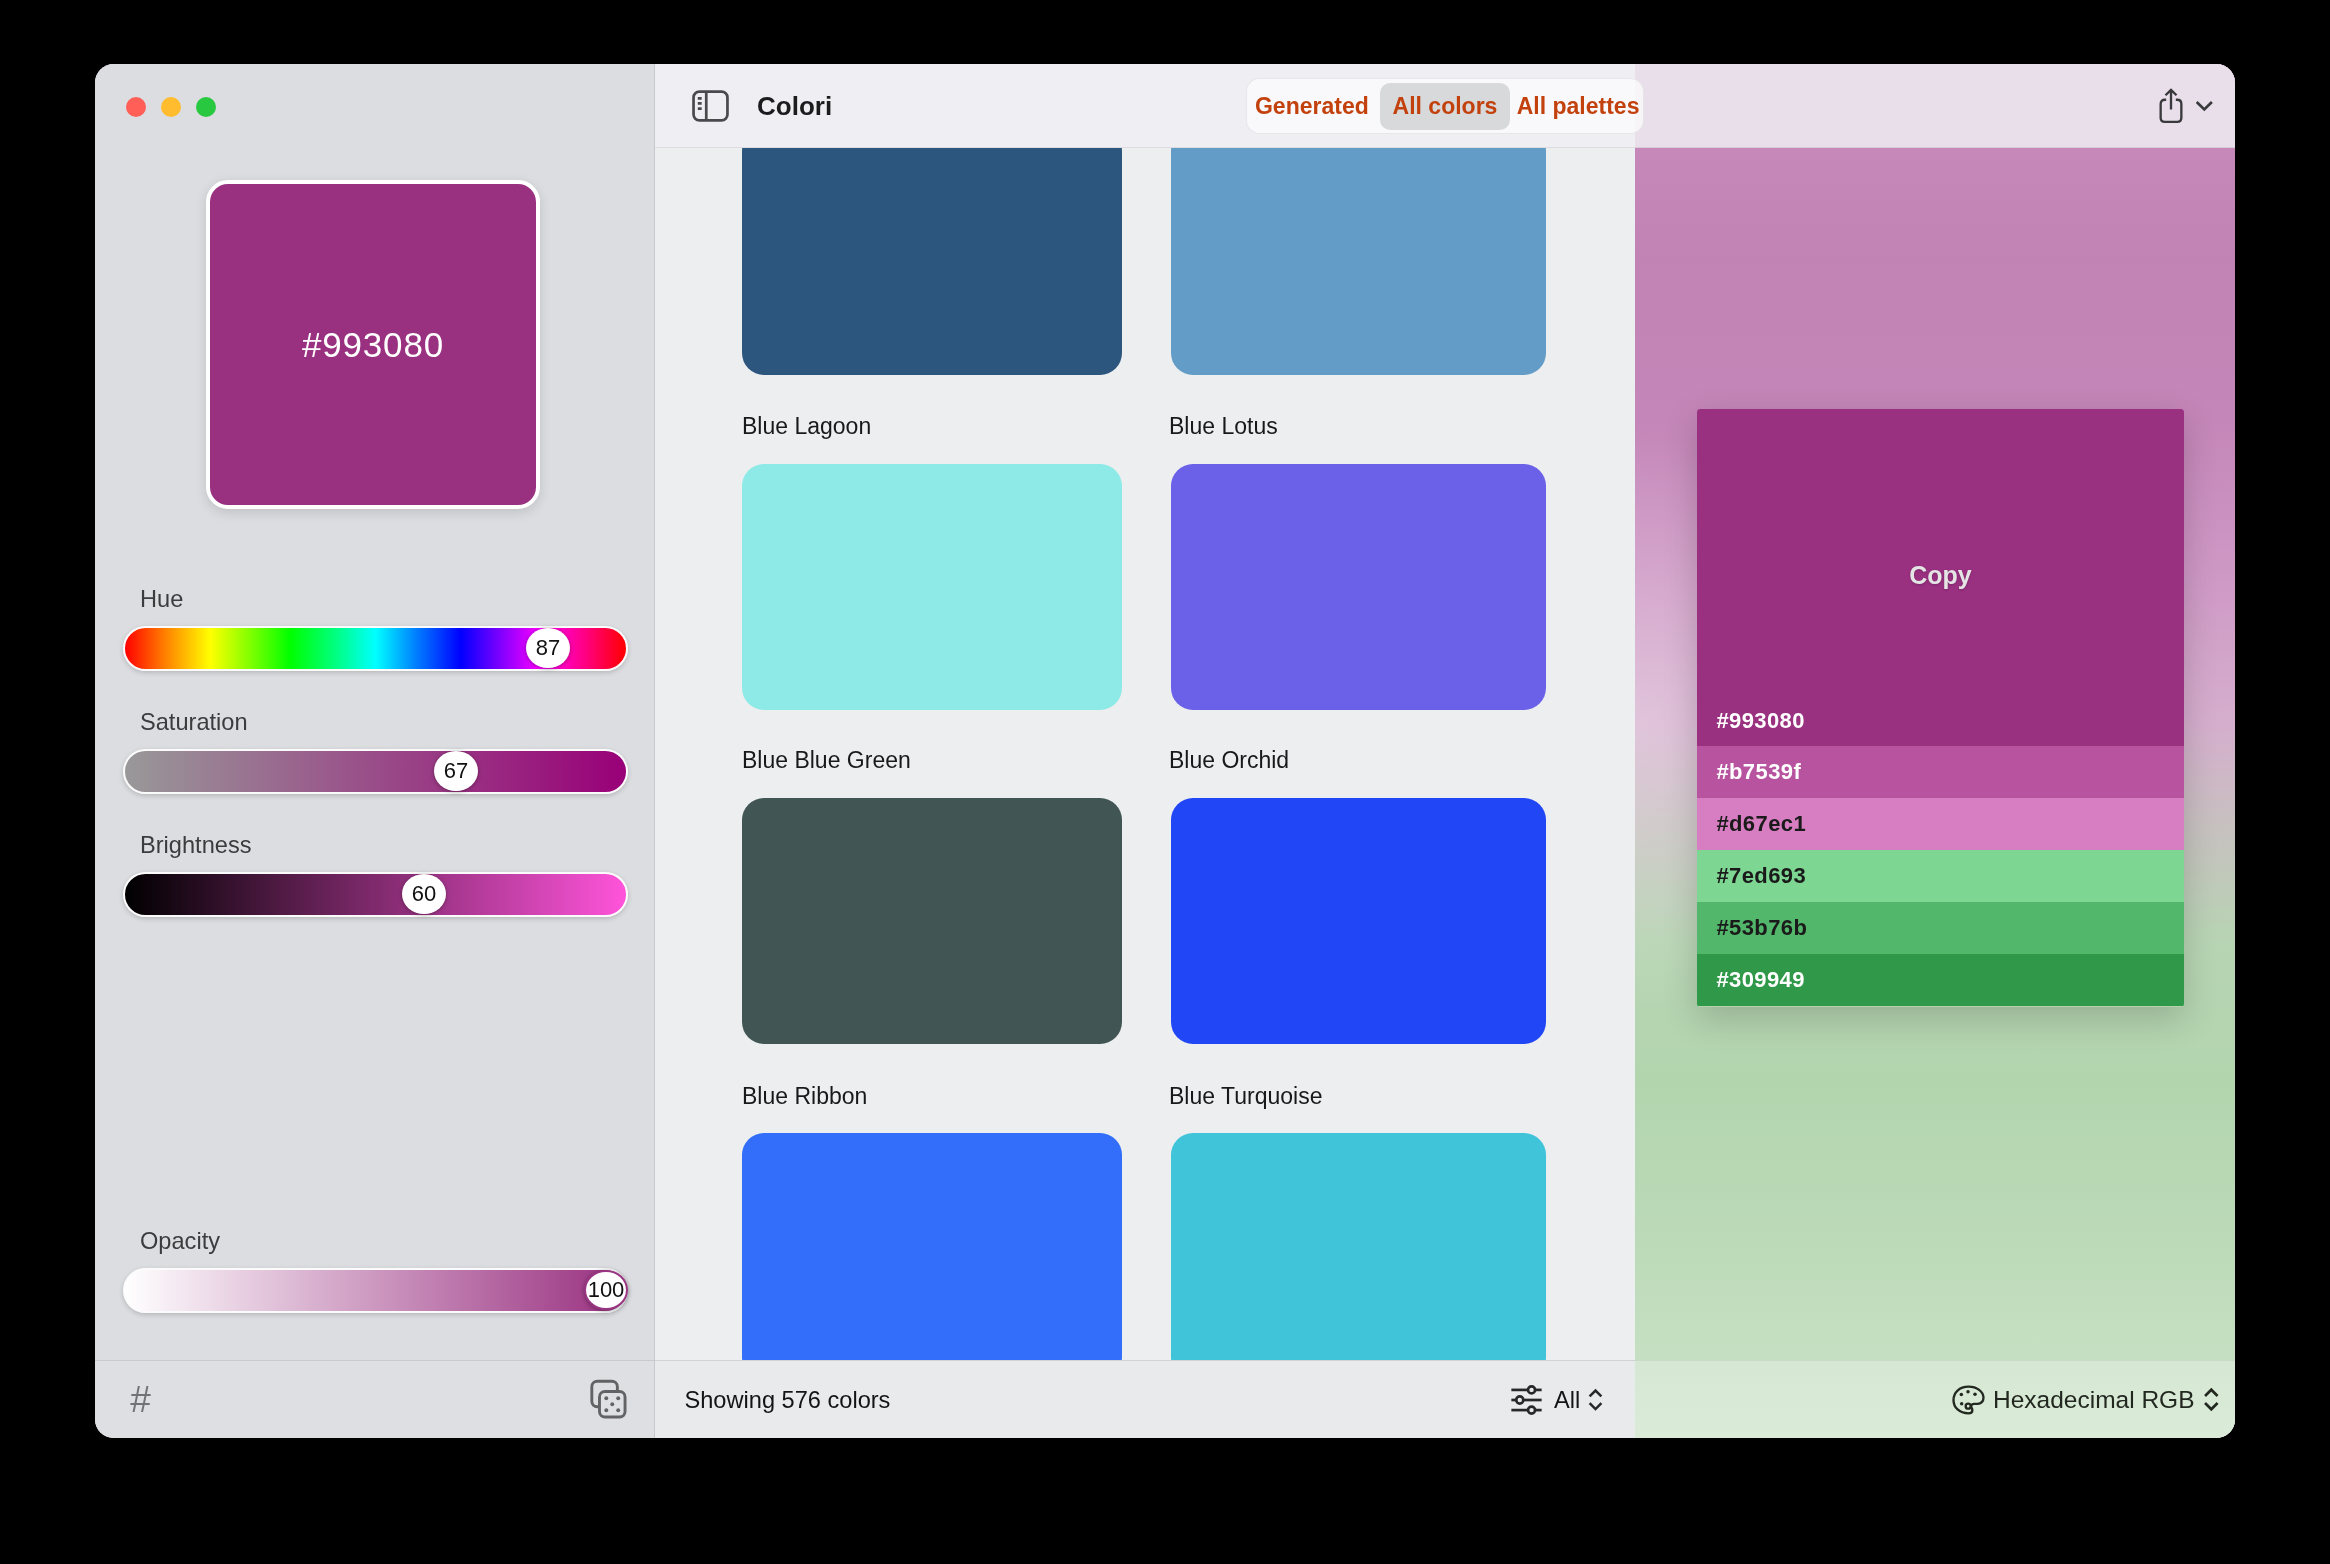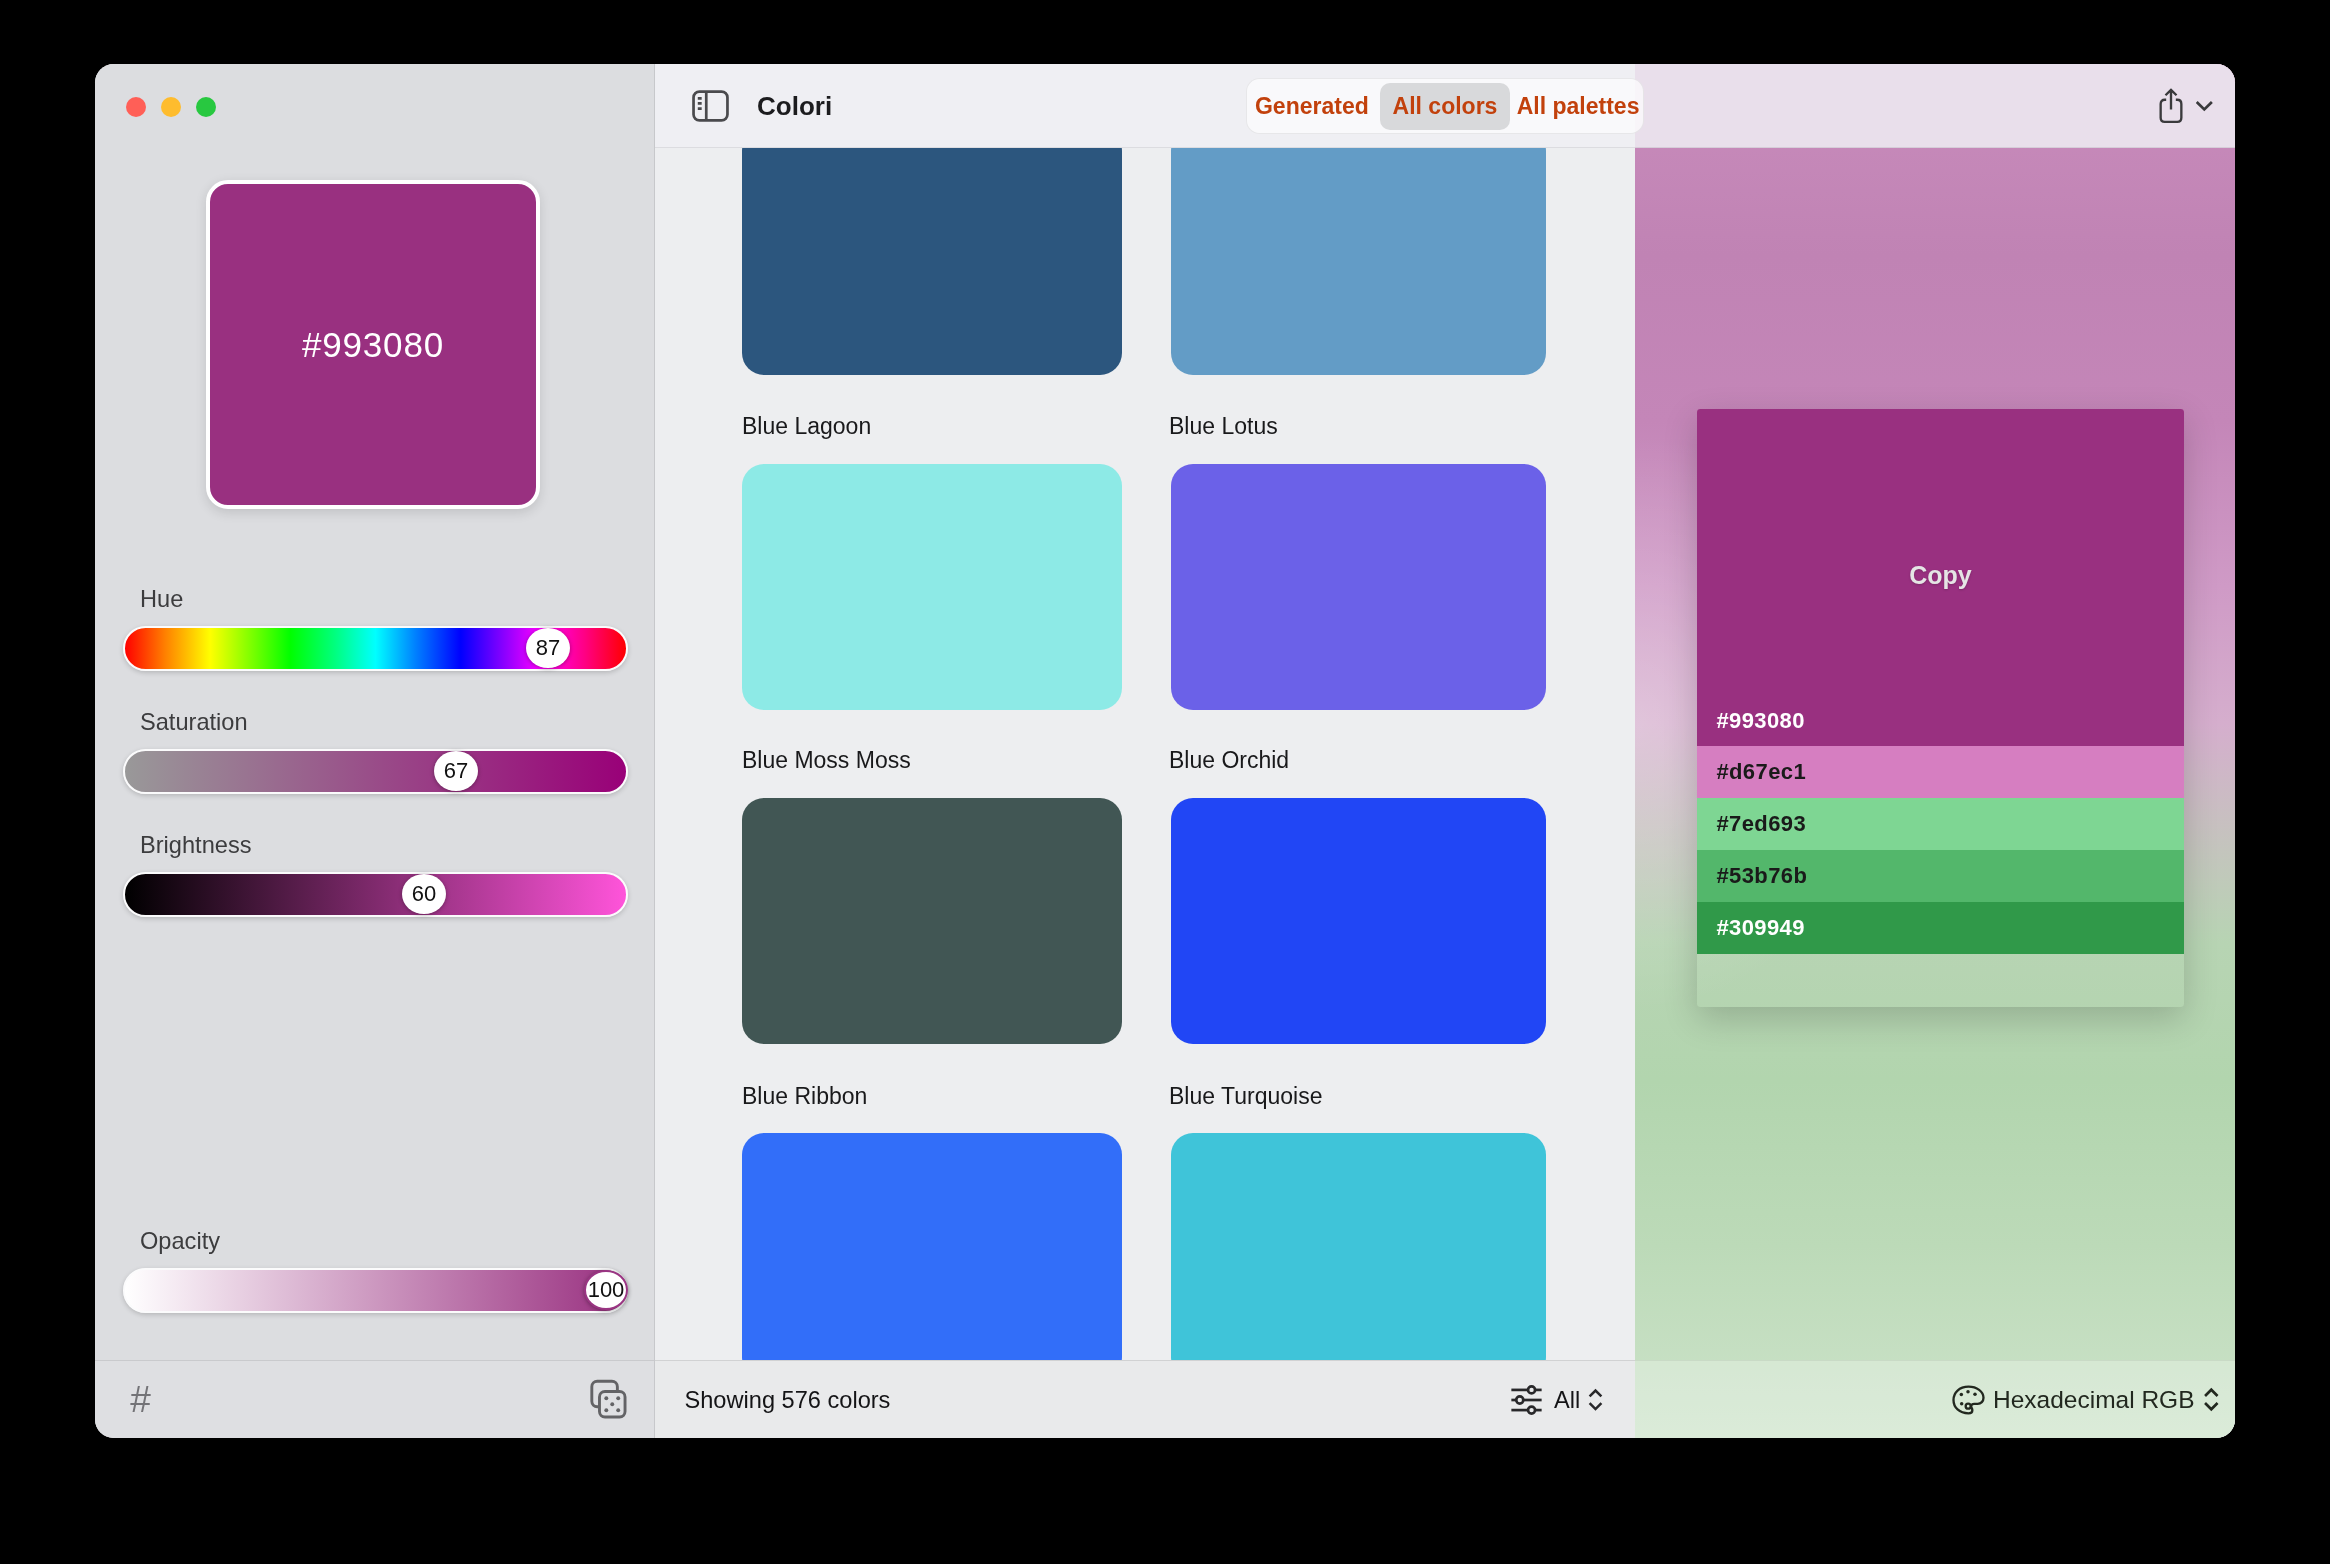--- a/index.html
+++ b/index.html
@@ -206,21 +206,21 @@
       <div class="content">
 
         <div class="gswatch" style="left: 87px; top: -19.4px; width: 380px; height: 246px; background: rgb(44, 86, 126);"></div>
         <div class="gswatch" style="left: 516px; top: -19.4px; width: 375px; height: 246px; background: rgb(99, 156, 198);"></div>
 
         <div class="cell-label" style="left:87px; top:259px;">Blue Lagoon</div>
         <div class="cell-label" style="left:514px; top:259px;">Blue Lotus</div>
         <div class="gswatch" style="left: 87px; top: 316px; width: 380px; height: 246px; background: rgb(141, 234, 230);"></div>
         <div class="gswatch" style="left: 516px; top: 316px; width: 375px; height: 246px; background: rgb(107, 97, 232);"></div>
 
-        <div class="cell-label" style="left:87px; top:593px;">Blue Moss Moss</div>
+        <div class="cell-label" style="left:87px; top:593px;">Blue Blue Green</div>
         <div class="cell-label" style="left:514px; top:593px;">Blue Orchid</div>
         <div class="gswatch" style="left: 87px; top: 650px; width: 380px; height: 246px; background: rgb(65, 86, 84);"></div>
         <div class="gswatch" style="left: 516px; top: 650px; width: 375px; height: 246px; background: rgb(33, 70, 245);"></div>
 
         <div class="cell-label" style="left:87px; top:929px;">Blue Ribbon</div>
         <div class="cell-label" style="left:514px; top:929px;">Blue Turquoise</div>
         <div class="gswatch" style="left: 87px; top: 985px; width: 380px; height: 246px; background: rgb(50, 110, 249);"></div>
         <div class="gswatch" style="left: 516px; top: 985px; width: 375px; height: 246px; background: rgb(63, 196, 217);"></div>
       </div>
 
@@ -263,20 +263,21 @@
             <path d="M1.5 9 L5 12.5 L8.5 9"></path>
           </svg>
         </div>
       </div>
 
       <div class="card">
         <div class="card-top" style="background: rgb(153, 48, 128);">
           <div class="copy-btn">Copy</div>
           <div class="card-hex-main" style="color: rgb(255, 255, 255);">#993080</div>
         </div>
+        <div class="prow" style="background: rgb(183, 83, 159); color: rgb(255, 255, 255);">#b7539f</div>
         <div class="prow" style="background: rgb(214, 126, 193); color: rgb(26, 26, 26);">#d67ec1</div>
         <div class="prow" style="background: rgb(126, 214, 147); color: rgb(26, 26, 26);">#7ed693</div>
         <div class="prow" style="background: rgb(83, 183, 107); color: rgb(26, 26, 26);">#53b76b</div>
         <div class="prow" style="background: rgb(48, 153, 73); color: rgb(255, 255, 255);">#309949</div>
       </div>
 
     </div>
   </div>
 </div>
 

